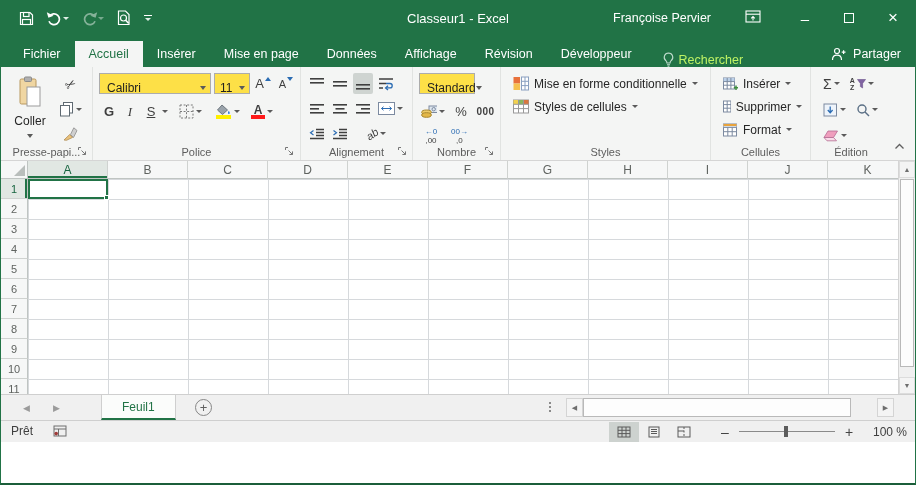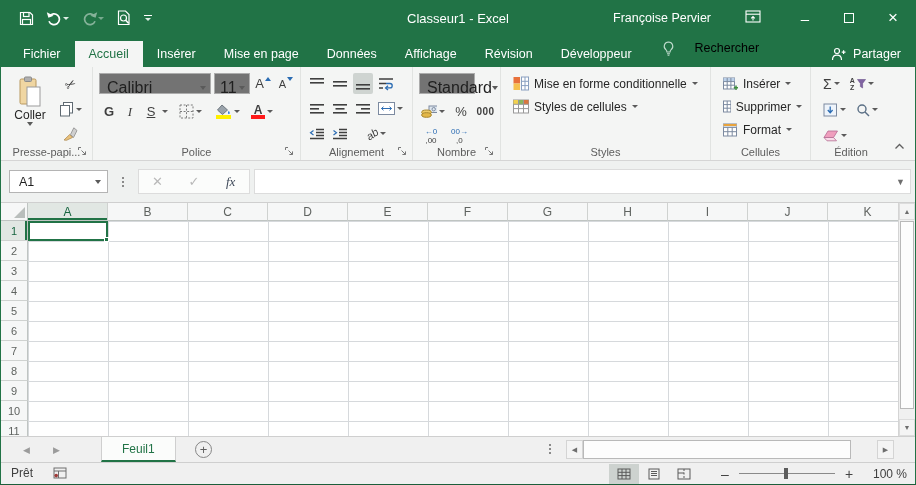--- a/index.html
+++ b/index.html
@@ -21,35 +21,35 @@
   .ribopt{margin-right:22px}
   
   b.c{display:inline-block;width:0;height:0;border-left:3.5px solid transparent;border-right:3.5px solid transparent;border-top:4px solid #5a5a5a;vertical-align:middle}
   b.c.w{border-top-color:#dfeee6}
   b.c.sm{border-left-width:3px;border-right-width:3px;border-top-width:3.5px}
 
   
   .tabrow{height:32px;background:#217346;display:flex;align-items:flex-end;padding-left:8px;font-size:12.5px}
   .rtab{height:26px;display:flex;align-items:center;padding:0 14px;color:#fff;white-space:nowrap}
   .rtab.active{background:#f4f5f4;color:#217346}
-  .tellme{height:26px;display:flex;align-items:flex-start;gap:20px;padding:0 12px;color:#000000;margin-left:4px}
+  .tellme{height:26px;display:flex;align-items:flex-end;gap:4px;padding:0 12px;color:#bef264;margin-left:4px}
   .share{margin-left:auto;height:26px;display:flex;align-items:center;gap:6px;padding:0 14px;color:#fff}
 
   
   .ribbon{height:94px;background:#f4f5f4;border-bottom:1px solid #d5d5d5;display:flex;position:relative;color:#3f3f3f}
   .rgroup{position:relative;border-right:1px solid #e1e3e1;padding:5px 4px 16px 6px}
   .rg-label{position:absolute;bottom:2px;left:0;right:0;text-align:center;font-size:11px;color:#5d5d5d;white-space:nowrap}
   .launcher{position:absolute;bottom:3px;width:11px;height:11px;display:flex}
   .row{display:flex;align-items:center;gap:3px;height:23px}
   .ibtn{display:flex;align-items:center;justify-content:center;gap:2px;min-width:20px;height:21px;padding:0 2px;border-radius:2px}
   .ibtn.on{background:#cfd4d1}
-  .combo{background:#737373;border:1px solid #acacac;height:21px;display:flex;align-items:center;padding:8px 4px 0 7px;font-size:16px;color:#1f1f1f}
+  .combo{background:#fde047;border:1px solid #acacac;height:21px;display:flex;align-items:center;padding:8px 4px 0 7px;font-size:12px;color:#1f1f1f}
   .combo b.c{margin-left:auto}
   .glyph{font-size:13px;color:#3f3f3f}
-  .bigbtn{display:flex;flex-direction:column;align-items:center;justify-content:flex-start;width:46px;height:70px;padding-top:4px;gap:0;border-radius:2px}
+  .bigbtn{display:flex;flex-direction:column;align-items:center;justify-content:flex-start;width:46px;height:70px;padding-top:4px;gap:6px;border-radius:2px}
   .bigbtn .lbl{font-size:12px;color:#262626}
   .txtbtn{display:flex;align-items:center;gap:5px;height:23px;font-size:12px;color:#262626;padding:0 4px;white-space:nowrap;border-radius:2px}
   .bar-yellow{width:15px;height:4px;background:#fff000;margin-top:-1px}
   .bar-red{width:14px;height:4px;background:#ff1a1a;margin-top:-1px}
   .vstack{display:flex;flex-direction:column;align-items:center;line-height:1}
   .chev{position:absolute;right:10px;bottom:6px}
   .ab{font-size:11px;font-style:italic;transform:rotate(-35deg);display:inline-block;color:#3f3f3f}
   .dec{font-size:8px;line-height:1.05;color:#3f3f3f;text-align:center}
   .dec .blue{color:#2b6cb3}
   .az{font-size:7px;font-weight:bold;line-height:1;color:#3f3f3f}
@@ -534,40 +534,20 @@
         </span>
       </div>
       <span class="rg-label">Édition</span>
     </div>
 
     <span class="chev"><svg width="11" height="7">
           <path d="M1.5 5.5 L5.5 1.5 L9.5 5.5" stroke="#5f5f5f" fill="none" stroke-width="1.3"></path>
         </svg></span>
   </div>
 
-  <div class="fxbar">
-    <span class="namebox">
-        <span>A1</span>
-        <b class="c"></b>
-      </span>
-    <span class="vdots">
-        <i></i>
-        <i></i>
-        <i></i>
-      </span>
-    <span class="fxbtns">
-      <span class="fb fxdis">✕</span>
-      <span class="fb fxdis">✓</span>
-      <span class="fb" style="font-family:'Liberation Serif',serif;font-style:italic;color:#3f4a5a">fx</span>
-    </span>
-    <span class="fxin">
-        <span></span>
-      </span>
-    <span class="fxexp">▼</span>
-  </div>
 
   <div class="sheet">
     <span class="corner">
         <i></i>
       </span>
     <div class="colheads">
         <div class="col-h sel">A</div>
         <div class="col-h">B</div>
         <div class="col-h">C</div>
         <div class="col-h">D</div>

